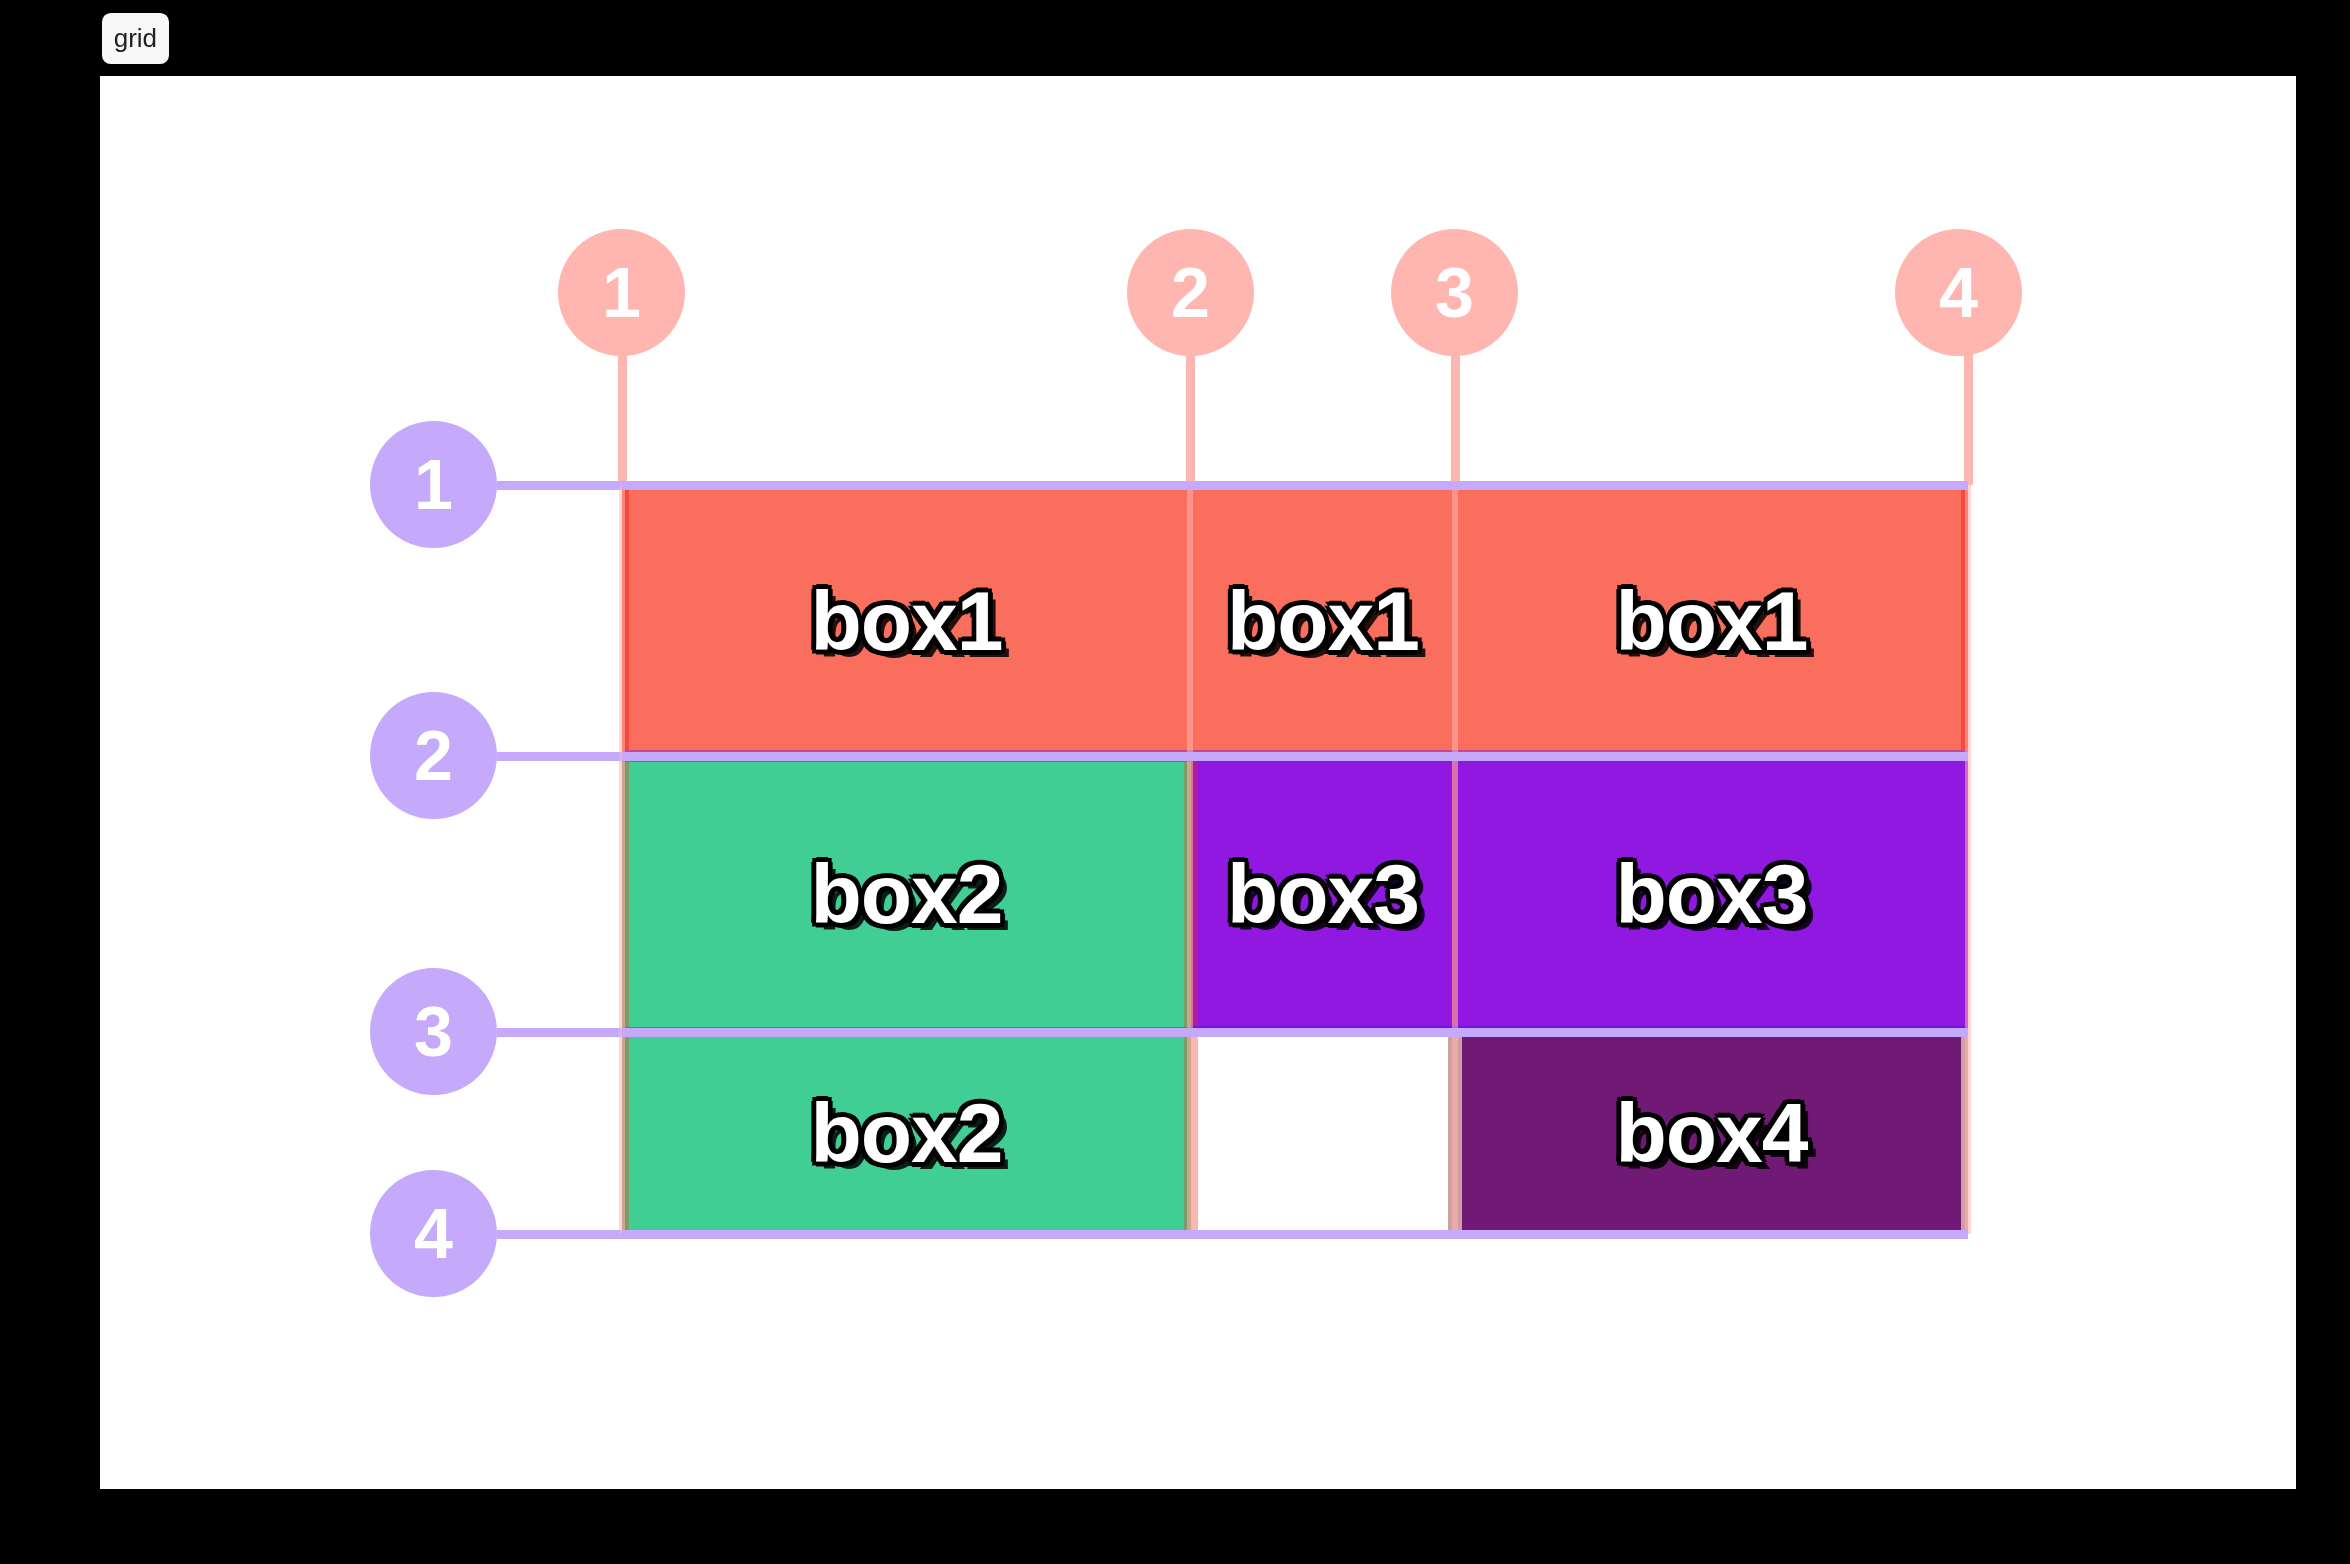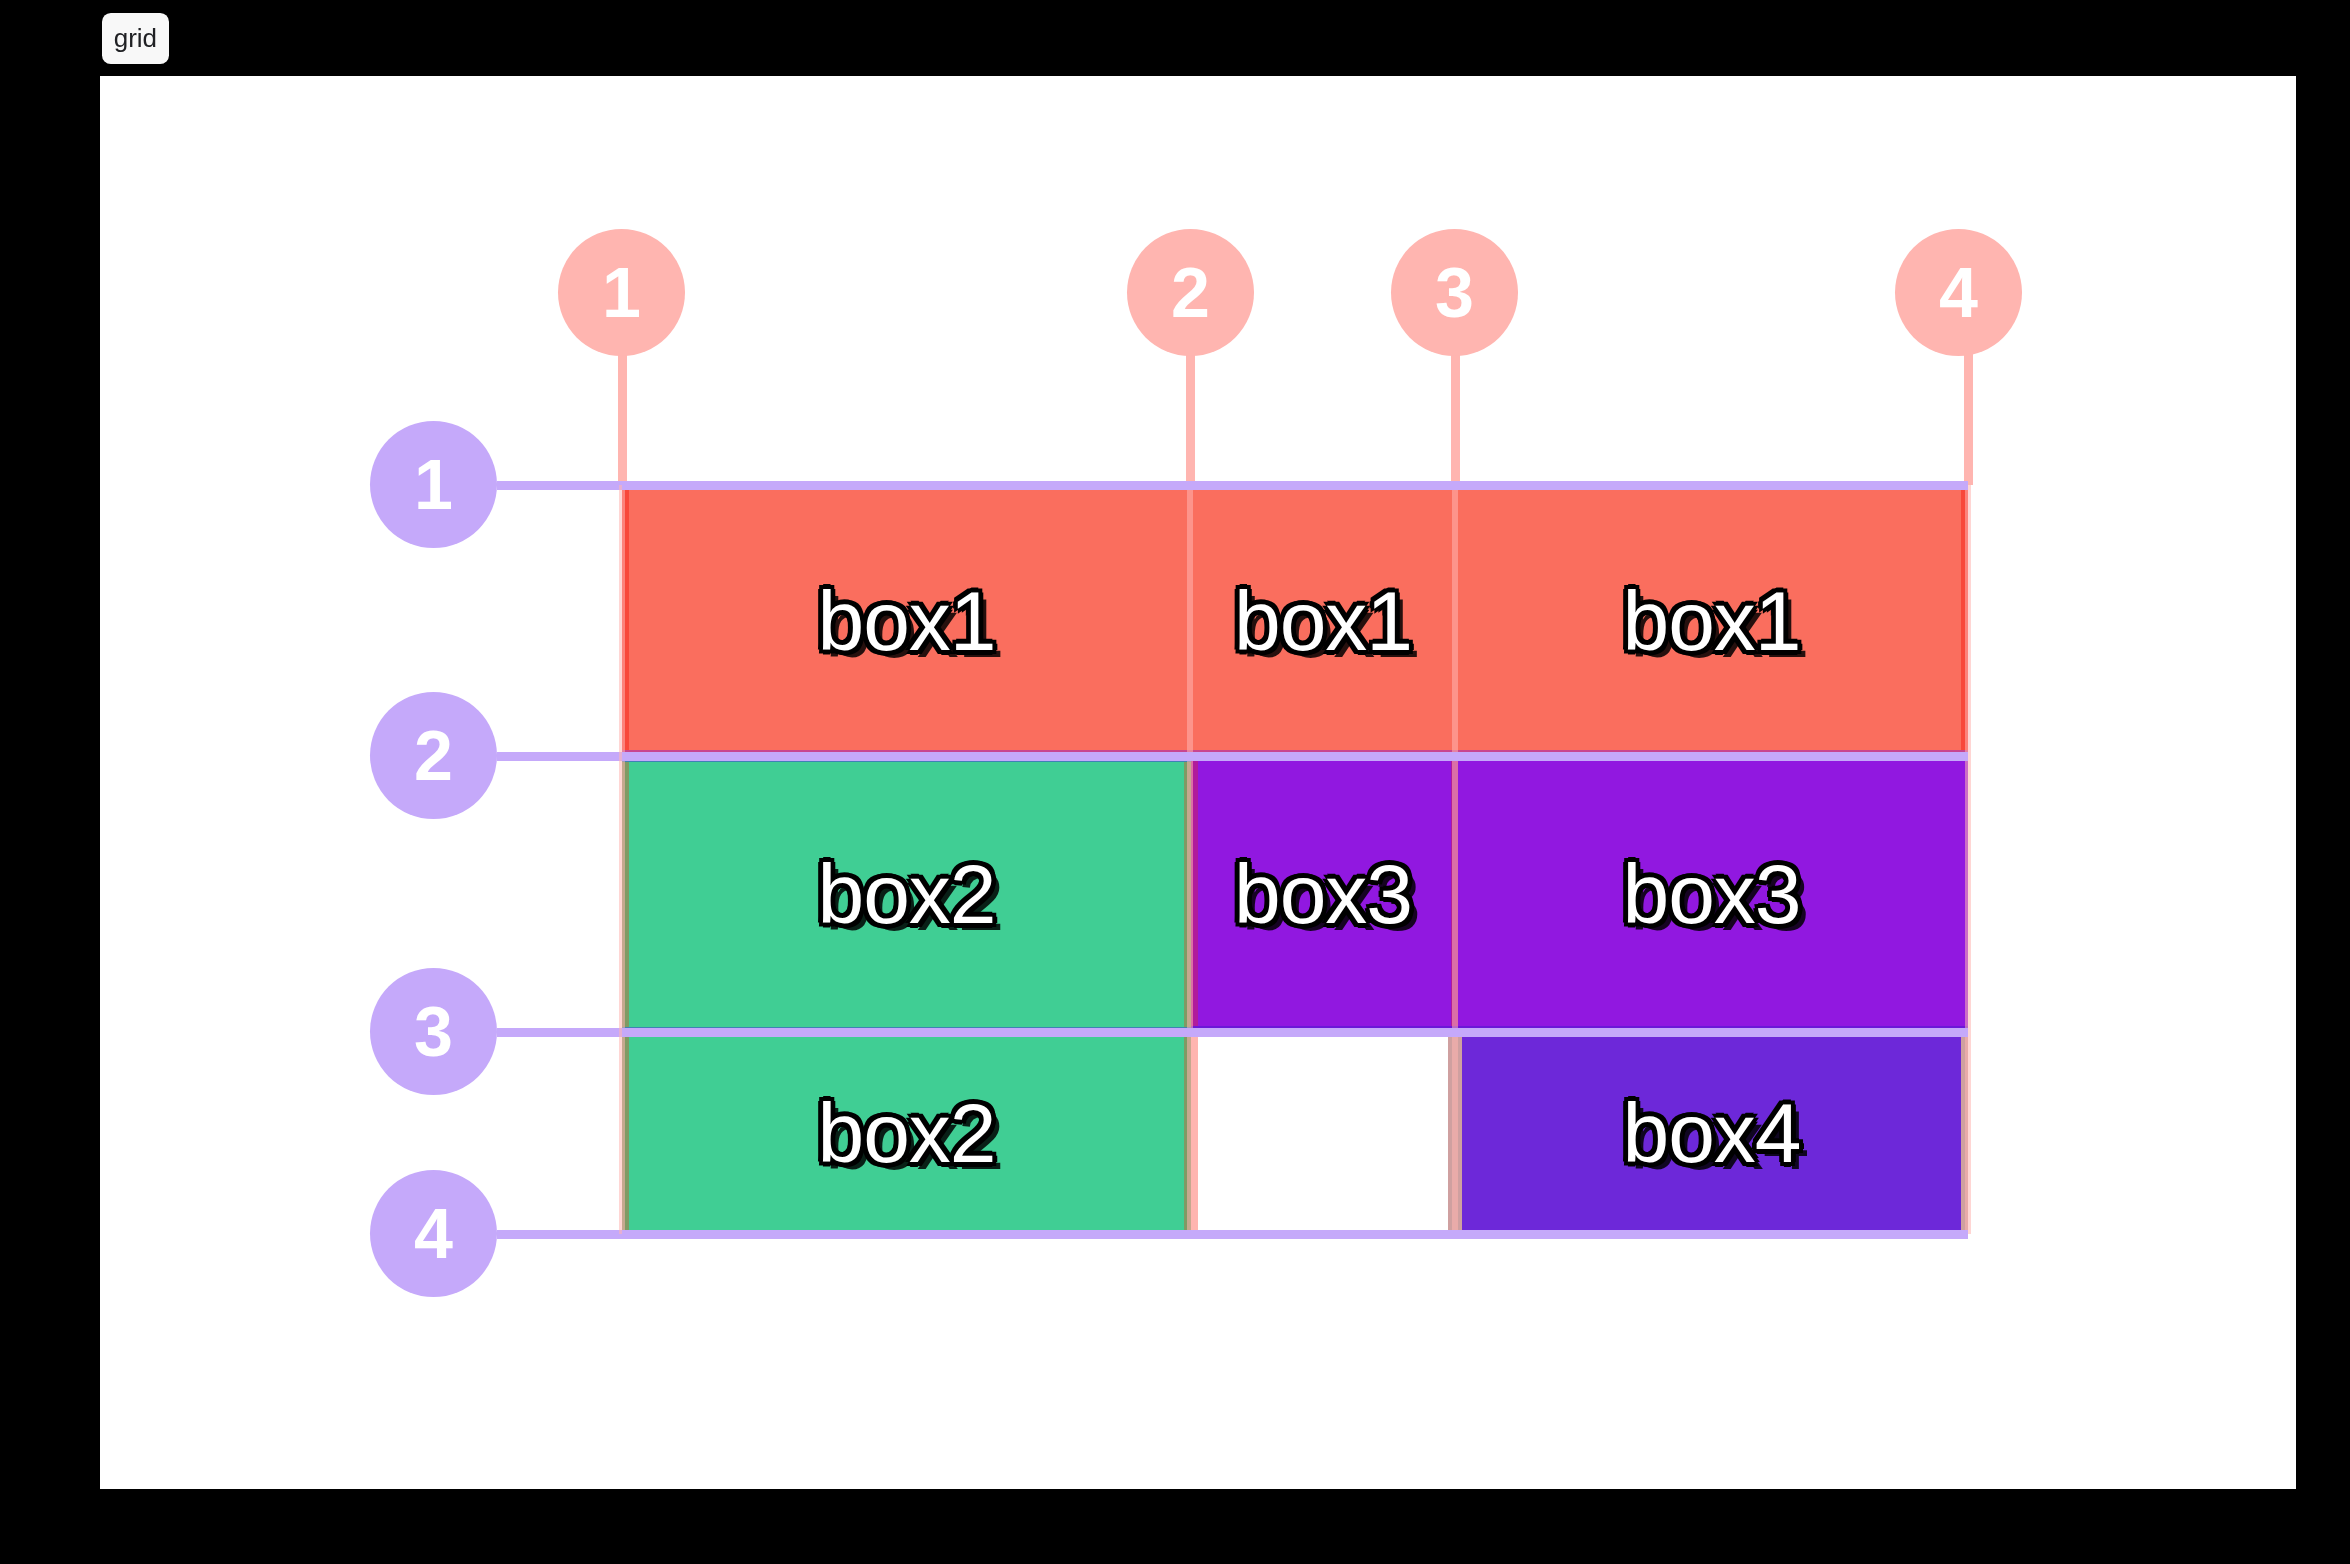--- a/index.html
+++ b/index.html
@@ -48,21 +48,21 @@
   }
   .cell{
     position:absolute;
     display:flex;
     align-items:center;
     justify-content:center;
     box-sizing:border-box;
   }
   .cell-label{
     font-size:84px;
-    font-weight:normal;
+    font-weight:bold;
     color:#ffffff;
     line-height:1;
     white-space:nowrap;
     letter-spacing:-1px;
     text-shadow:
        4.9px 0 0 #000, -4.9px 0 0 #000, 0 4.9px 0 #000, 0 -4.9px 0 #000,
        3.9px 3.9px 0 #000, -3.9px 3.9px 0 #000, 3.9px -3.9px 0 #000, -3.9px -3.9px 0 #000,
        7.8px 6.8px 0 rgba(0,0,0,.85);
     pointer-events:none;
   }
@@ -189,21 +189,21 @@
     <div class="cell" style="left:833px;top:271px;width:513px;height:276px;background:#9118e0;">
       <span class="cell-label">box3</span>
     </div>
 
     <div class="cell" style="left:0px;top:547px;width:569px;height:202px;background:#40ce94;">
       <span class="cell-label">box2</span>
     </div>
     <div class="cell" style="left:569px;top:547px;width:264px;height:202px;background:#ffffff;">
       <span class="cell-label"></span>
     </div>
-    <div class="cell" style="left:833px;top:547px;width:513px;height:202px;background:#6d28d9;">
+    <div class="cell" style="left:833px;top:547px;width:513px;height:202px;background:#701a75;">
       <span class="cell-label">box4</span>
     </div>
 
     <div class="cell-border-v" style="left:0px;top:0px;height:271px;background:#f8483a;"></div>
     <div class="cell-border-v" style="left:1339px;top:0px;height:271px;background:#f8483a;"></div>
     <div class="cell-border-h" style="left:0px;top:265px;width:1346px;background:#c8468f;"></div>
 
     <div class="cell-border-v" style="left:0px;top:271px;height:478px;background:#7f9a64;"></div>
     <div class="cell-border-v" style="left:562px;top:271px;height:478px;background:#7f9a64;"></div>
     <div class="cell-border-h" style="left:0px;top:271px;width:569px;background:#3f82b5;"></div>

